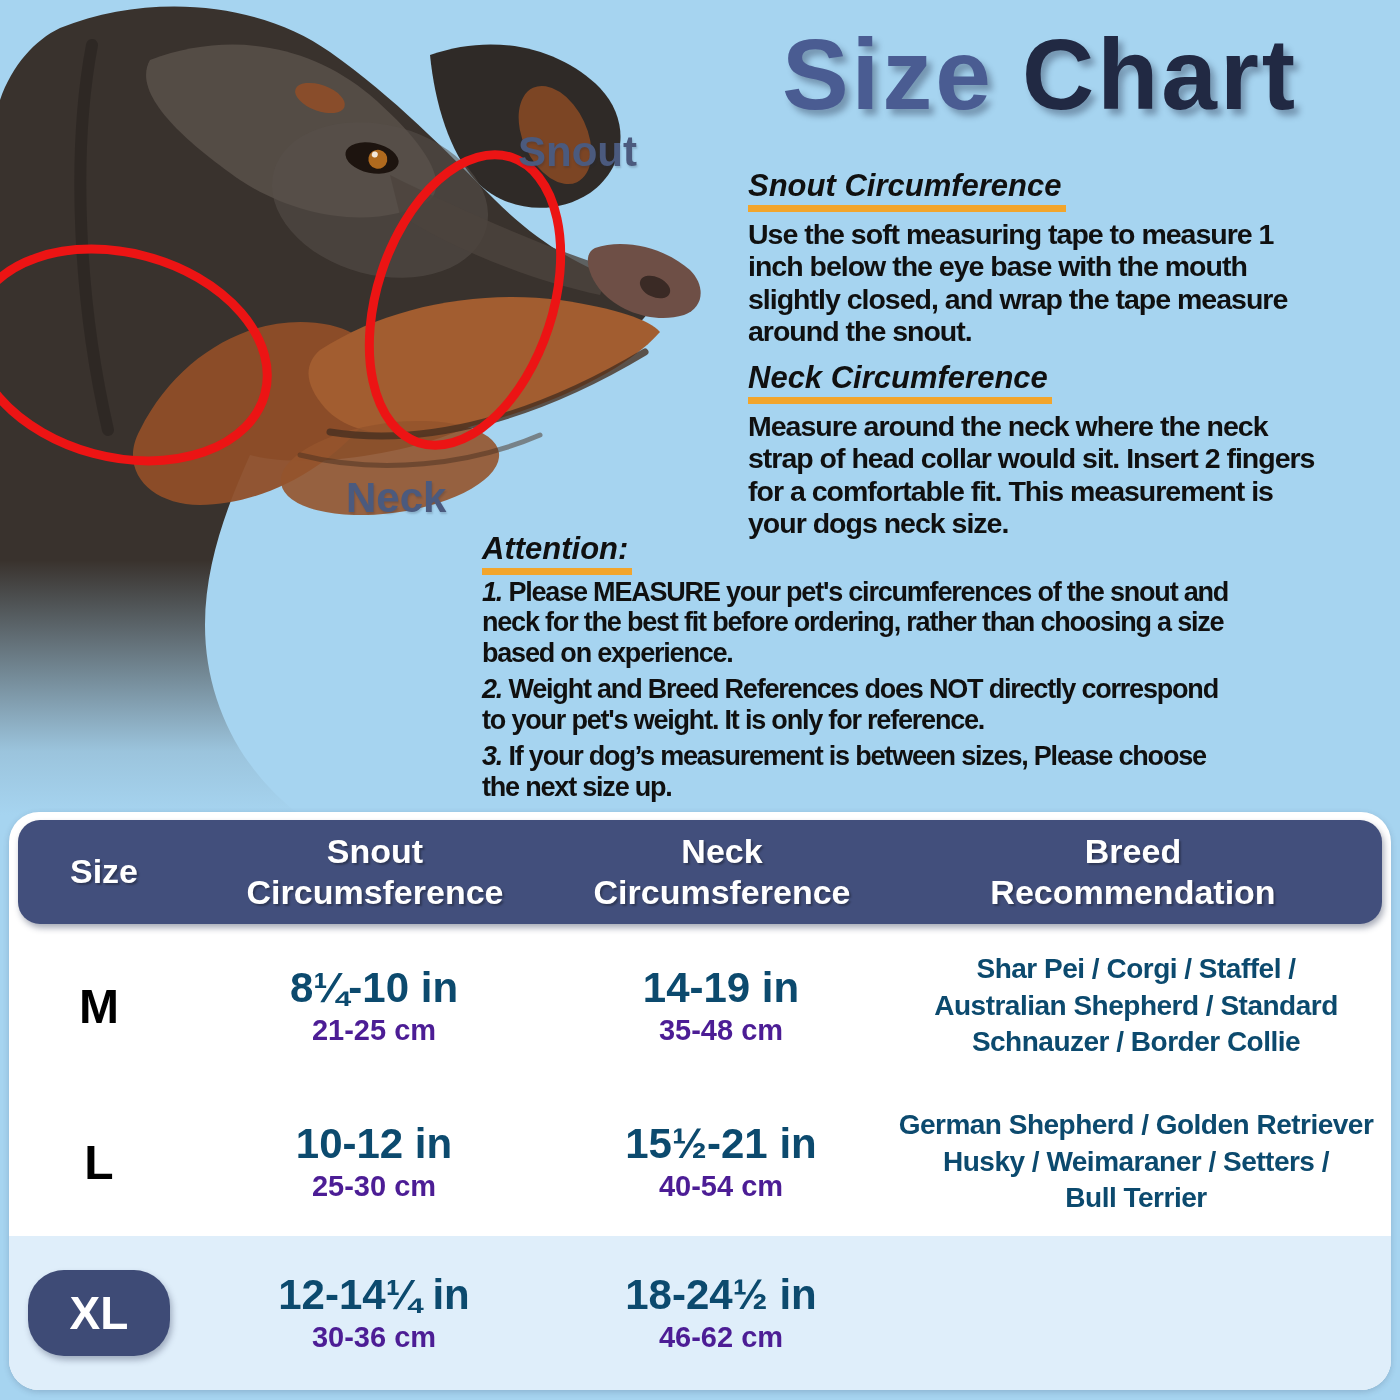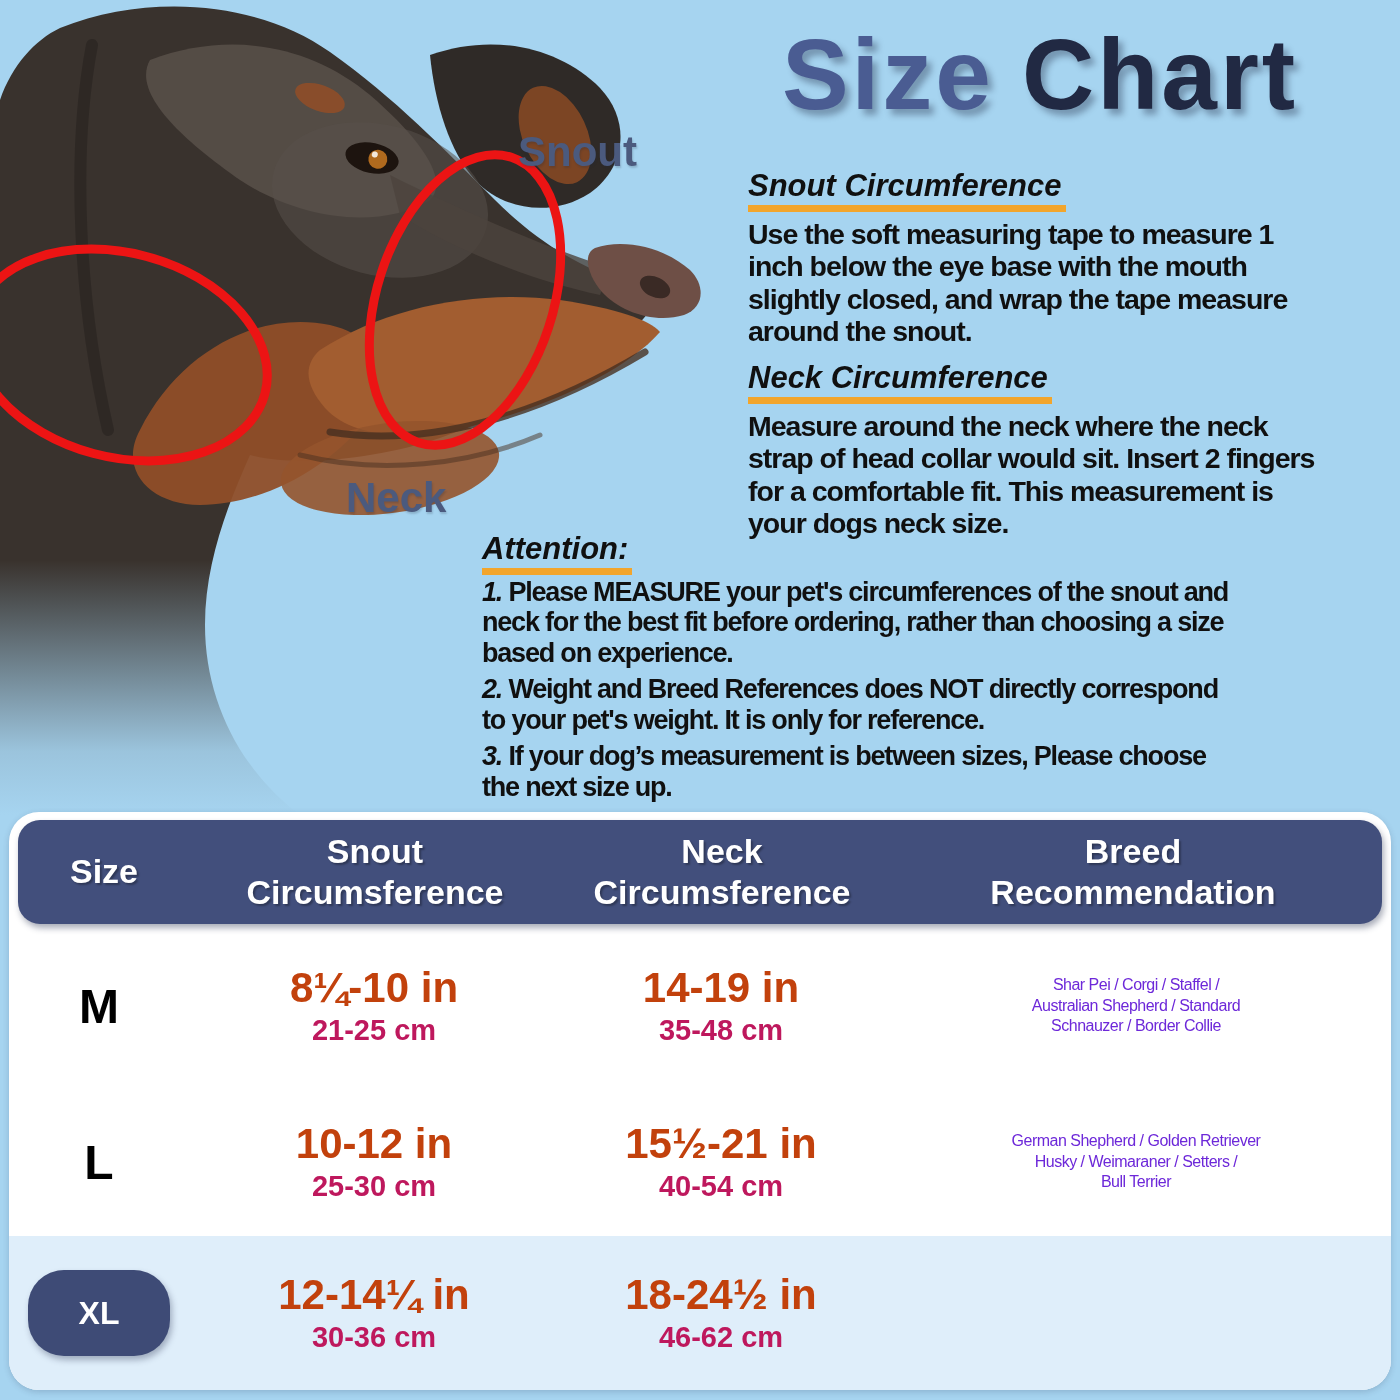--- a/index.html
+++ b/index.html
@@ -42,27 +42,27 @@
          display:grid;grid-template-columns:172px 370px 324px 498px;align-items:center;
          box-shadow:2px 4px 6px rgba(40,50,80,.4);}
   .th{color:#fff;font-size:34px;font-weight:bold;text-align:center;white-space:pre-line;
       line-height:1.22;text-shadow:2px 2px 2px rgba(0,0,0,.3);}
   .trow{display:grid;grid-template-columns:180px 370px 324px 506px;align-items:center;}
   .trow-m{height:164px;}
   .trow-l{height:148px;}
   .trow-xl{height:154px;background:#dfeefa;}
   .td{text-align:center;}
   .size-letter{font-size:48px;font-weight:bold;color:#000;}
-  .meas-main{font-size:42px;font-weight:bold;color:#c2410c;line-height:1.08;}
-  .meas-sub{font-size:29px;font-weight:bold;color:#be185d;line-height:1.15;margin-top:3px;}
-  .breeds{font-size:16px;font-weight:normal;color:#6d28d9;line-height:1.3;letter-spacing:-0.5px;
+  .meas-main{font-size:42px;font-weight:bold;color:#0c4a6e;line-height:1.08;}
+  .meas-sub{font-size:29px;font-weight:bold;color:#4c1d95;line-height:1.15;margin-top:3px;}
+  .breeds{font-size:28px;font-weight:bold;color:#0c4a6e;line-height:1.3;letter-spacing:-0.5px;
           white-space:pre-line;}
   .xl-badge{width:142px;height:86px;margin:0 auto;background:#3e4b76;border-radius:36px;
             display:flex;align-items:center;justify-content:center;color:#fff;
-            font-size:32px;font-weight:bold;box-shadow:2px 4px 6px rgba(40,50,80,.35);}
+            font-size:46px;font-weight:bold;box-shadow:2px 4px 6px rgba(40,50,80,.35);}
 </style>
 </head>
 <body>
 
 <div class="page">
 
   <svg class="dog" width="720" height="815" viewBox="0 0 720 815">
     <defs>
       <linearGradient id="fade" x1="0" y1="0" x2="0" y2="1">
         <stop offset="0" stop-color="#a6d4f0" stop-opacity="0"></stop>

